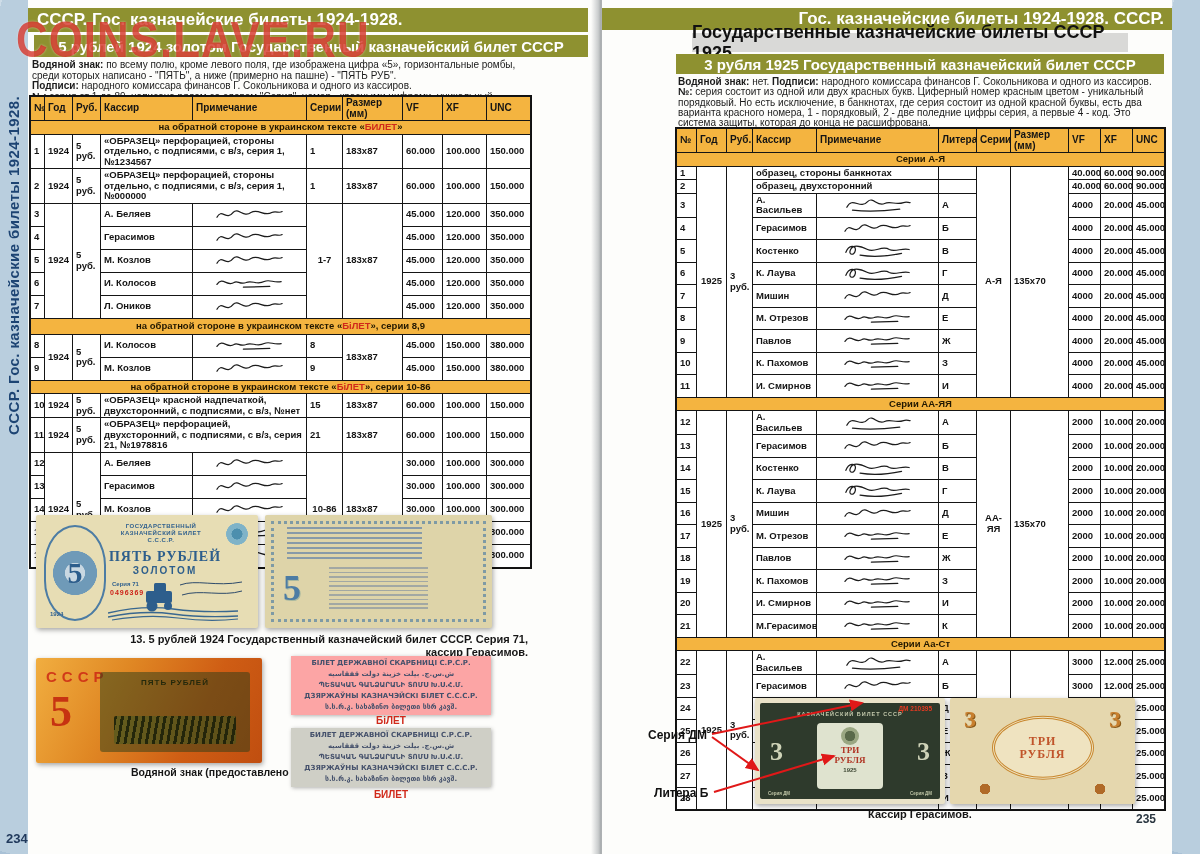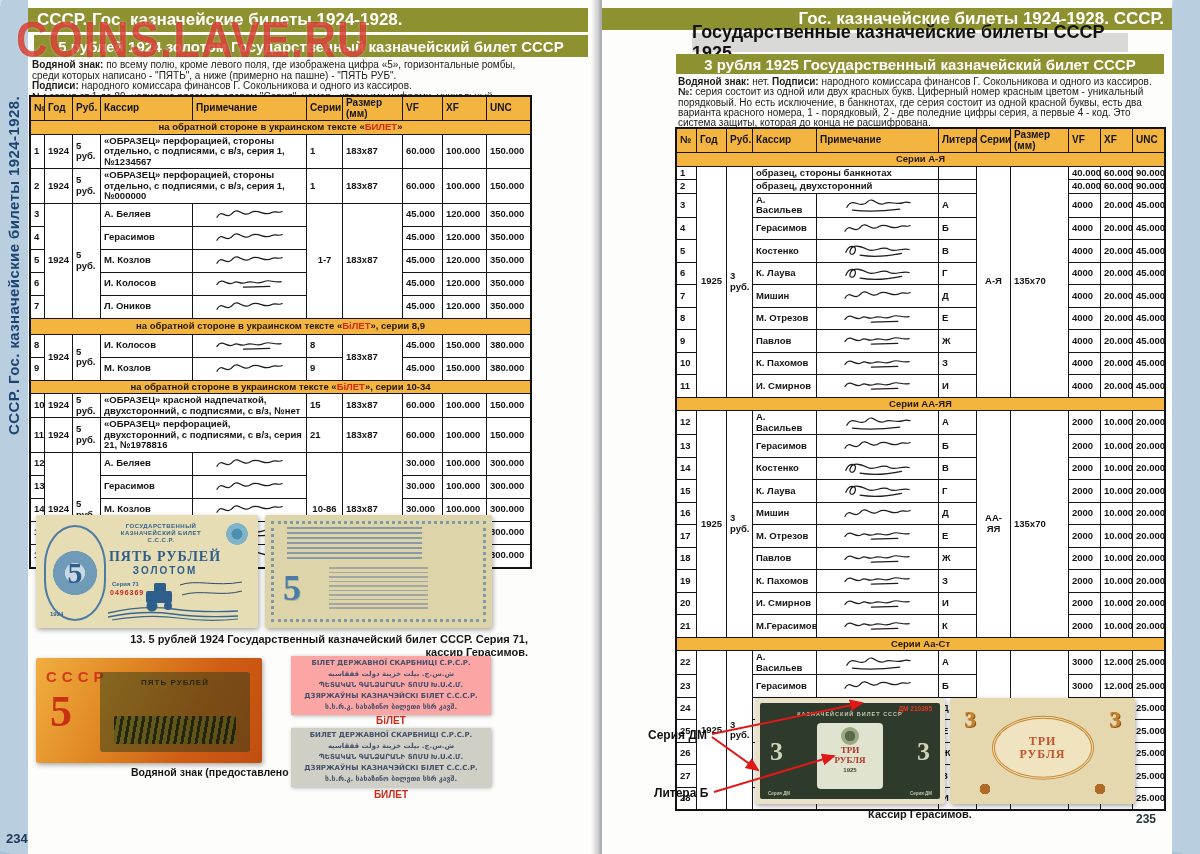--- a/index.html
+++ b/index.html
@@ -269,21 +269,21 @@
               <td>М. Козлов</td>
               <td class="sigcell"><svg width="70" height="17" viewBox="0 0 74 18">
                   <path d="M2,13 C7,3 12,17 19,8 C25,2 30,14 38,8 C46,3 52,13 60,8 C64,6 68,9 71,7" fill="none" stroke="#1c1c1c" stroke-width="1.3" stroke-linecap="round"></path>
                 </svg></td>
               <td>9</td>
               <td>45.000</td>
               <td>150.000</td>
               <td>380.000</td>
             </tr>
             <tr style="height: 13px;">
-              <td colspan="10" class="section"><span>на обратной стороне в украинском тексте «</span><span class="red">БіЛЕТ</span><span>», серии 10-34</span></td>
+              <td colspan="10" class="section"><span>на обратной стороне в украинском тексте «</span><span class="red">БіЛЕТ</span><span>», серии 10-86</span></td>
             </tr>
             <tr style="height: 22px;">
               <td>10</td>
               <td style="text-align: center;">1924</td>
               <td>5 руб.</td>
               <td colspan="2">«ОБРАЗЕЦ» красной надпечаткой, двухсторонний, с подписями, с в/з, №нет</td>
               <td>15</td>
               <td>183x87</td>
               <td>60.000</td>
               <td>100.000</td>

